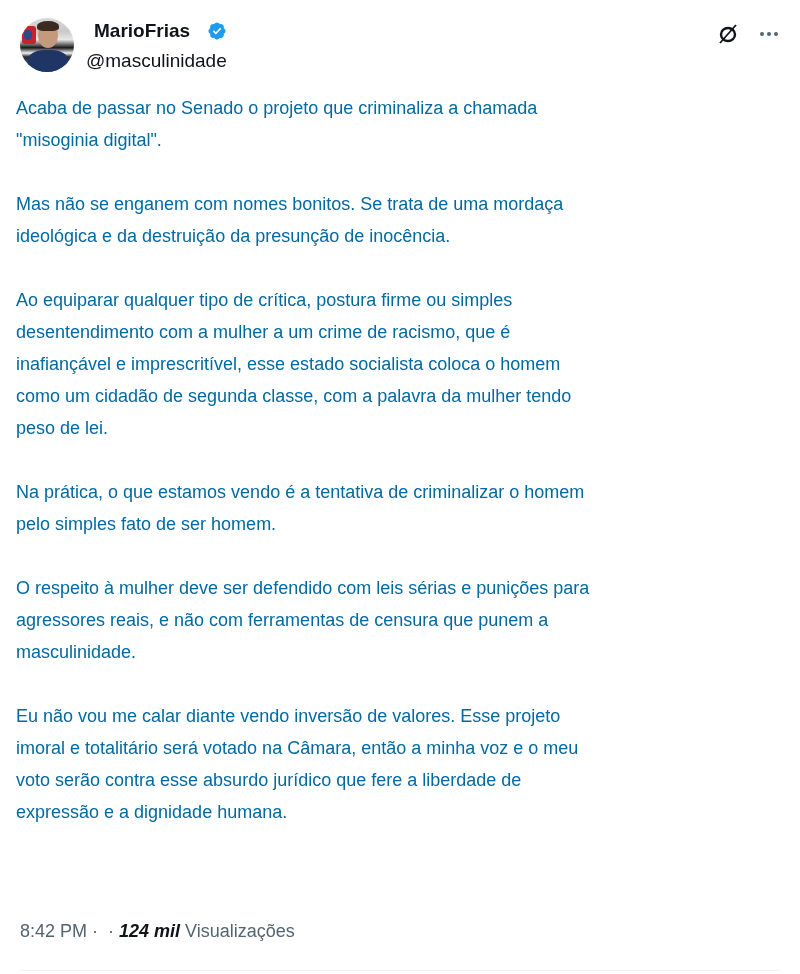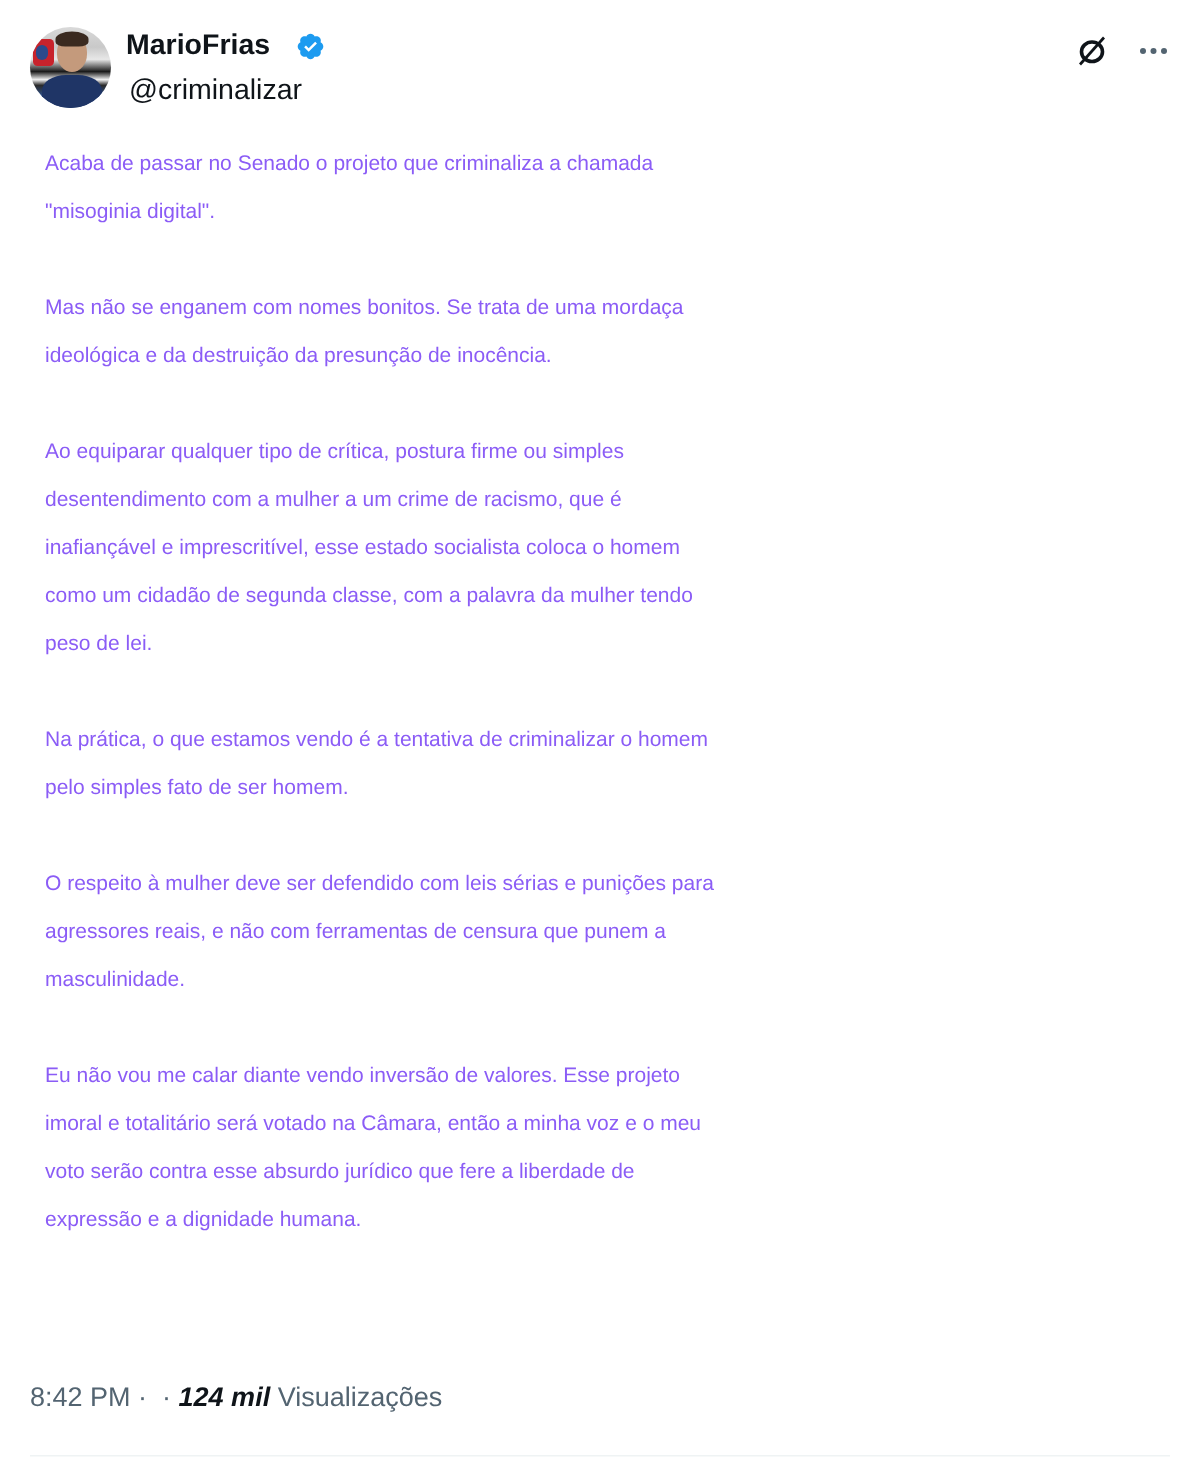--- a/index.html
+++ b/index.html
@@ -5,29 +5,29 @@
   html, body { margin: 0; padding: 0; background: #ffffff; }
   body { width: 800px; height: 974px; overflow: hidden; font-family: "Liberation Sans", sans-serif; color: #0f1419; position: relative; }
   .header { position: absolute; left: 20px; top: 18px; width: 760px; height: 60px; }
   .avatar { position: absolute; left: 0; top: 0; width: 54px; height: 54px; border-radius: 50%; overflow: hidden;
     background: linear-gradient(180deg, #d9d9d9 0%, #c9c9c9 25%, #e8e8e8 40%, #1a1a1a 55%, #f2f2f2 65%, #2a2a2a 72%, #2c4f8a 85%, #1f3a6b 100%); }
   .avatar .flag-red { position: absolute; left: 2px; top: 8px; width: 14px; height: 18px; background: #c8232c; border-radius: 3px; }
   .avatar .flag-blue { position: absolute; left: 4px; top: 12px; width: 8px; height: 10px; background: #2b4a8c; border-radius: 4px; }
   .avatar .head { position: absolute; left: 18px; top: 6px; width: 20px; height: 24px; background: #c49a7c; border-radius: 45% 45% 50% 50%; }
   .avatar .hair { position: absolute; left: 17px; top: 3px; width: 22px; height: 10px; background: #3a2a20; border-radius: 50% 50% 30% 30%; }
   .avatar .suit { position: absolute; left: 8px; top: 32px; width: 40px; height: 26px; background: #1f3566; border-radius: 40% 40% 0 0; }
-  .name-row { position: absolute; left: 64px; top: 2px; display: flex; align-items: center; gap: 17px; }
+  .name-row { position: absolute; left: 74px; top: 2px; display: flex; align-items: center; gap: 17px; }
   .name { font-weight: bold; font-size: 19px; color: #0f1419; }
   .verified { width: 20px; height: 20px; display: inline-block; }
   .handle { position: absolute; left: 66px; top: 32px; font-size: 19px; color: #536471; }
   .actions { position: absolute; right: 0; top: 4px; display: flex; align-items: center; gap: 18px; }
   .grok-icon { width: 24px; height: 24px; display: inline-block; cursor: pointer; }
   .more-icon { width: 22px; height: 22px; display: inline-flex; align-items: center; justify-content: center; gap: 3px; cursor: pointer; }
   .more-icon span { width: 4px; height: 4px; border-radius: 50%; background: #536471; display: block; }
-  .body-text { position: absolute; left: 30px; top: 92px; width: 760px; font-size: 14px; line-height: 32px; color: #8b5cf6; }
+  .body-text { position: absolute; left: 16px; top: 92px; width: 760px; font-size: 18px; line-height: 32px; color: #0369a1; }
   .body-text p { margin: 0 0 32px 0; white-space: pre-line; }
   .meta { position: absolute; left: 20px; top: 921px; font-size: 18px; color: #536471; display: flex; align-items: center; text-align: center; }
   .meta .sep { margin: 0 5px; }
   .meta .views-count { font-weight: bold; color: #0f1419; margin-right: 5px; font-style: italic; }
   .divider { position: absolute; left: 20px; right: 20px; top: 970px; height: 1px; background: #eff3f4; }
   a.link { color: inherit; text-decoration: none; }
 </style>
 </head>
 <body>
 
@@ -41,21 +41,21 @@
   </div>
   <div class="name-row">
     <a class="link name">MarioFrias</a>
     <span class="verified">
       <svg viewBox="0 0 24 24" width="20" height="20">
         <path fill="#1d9bf0" d="M22.25 12c0-1.43-.88-2.67-2.19-3.34.46-1.39.2-2.9-.81-3.91s-2.52-1.27-3.91-.81c-.66-1.31-1.91-2.19-3.34-2.19s-2.67.88-3.33 2.19c-1.4-.46-2.91-.2-3.92.81s-1.26 2.52-.8 3.91c-1.31.67-2.2 1.91-2.2 3.34s.89 2.67 2.2 3.34c-.46 1.39-.21 2.9.8 3.91s2.52 1.26 3.91.81c.67 1.31 1.91 2.19 3.34 2.19s2.68-.88 3.34-2.19c1.39.45 2.9.2 3.91-.81s1.27-2.52.81-3.91c1.31-.67 2.19-1.91 2.19-3.34z"></path>
         <path fill="#ffffff" d="M10.54 16.2l-3.6-3.6 1.42-1.42 2.18 2.18 5.2-5.2 1.42 1.42z"></path>
       </svg>
     </span>
   </div>
-  <a class="link handle">@criminalizar</a>
+  <a class="link handle">@masculinidade</a>
   <div class="actions">
     <span class="grok-icon">
       <svg viewBox="0 0 24 24" width="24" height="24">
         <ellipse cx="12" cy="12.5" rx="7" ry="6.5" fill="none" stroke="#0f1419" stroke-width="2.4"></ellipse>
         <line x1="4" y1="21" x2="20" y2="3" stroke="#0f1419" stroke-width="1.8"></line>
       </svg>
     </span>
     <span class="more-icon">
       <span></span>
         <span></span>

